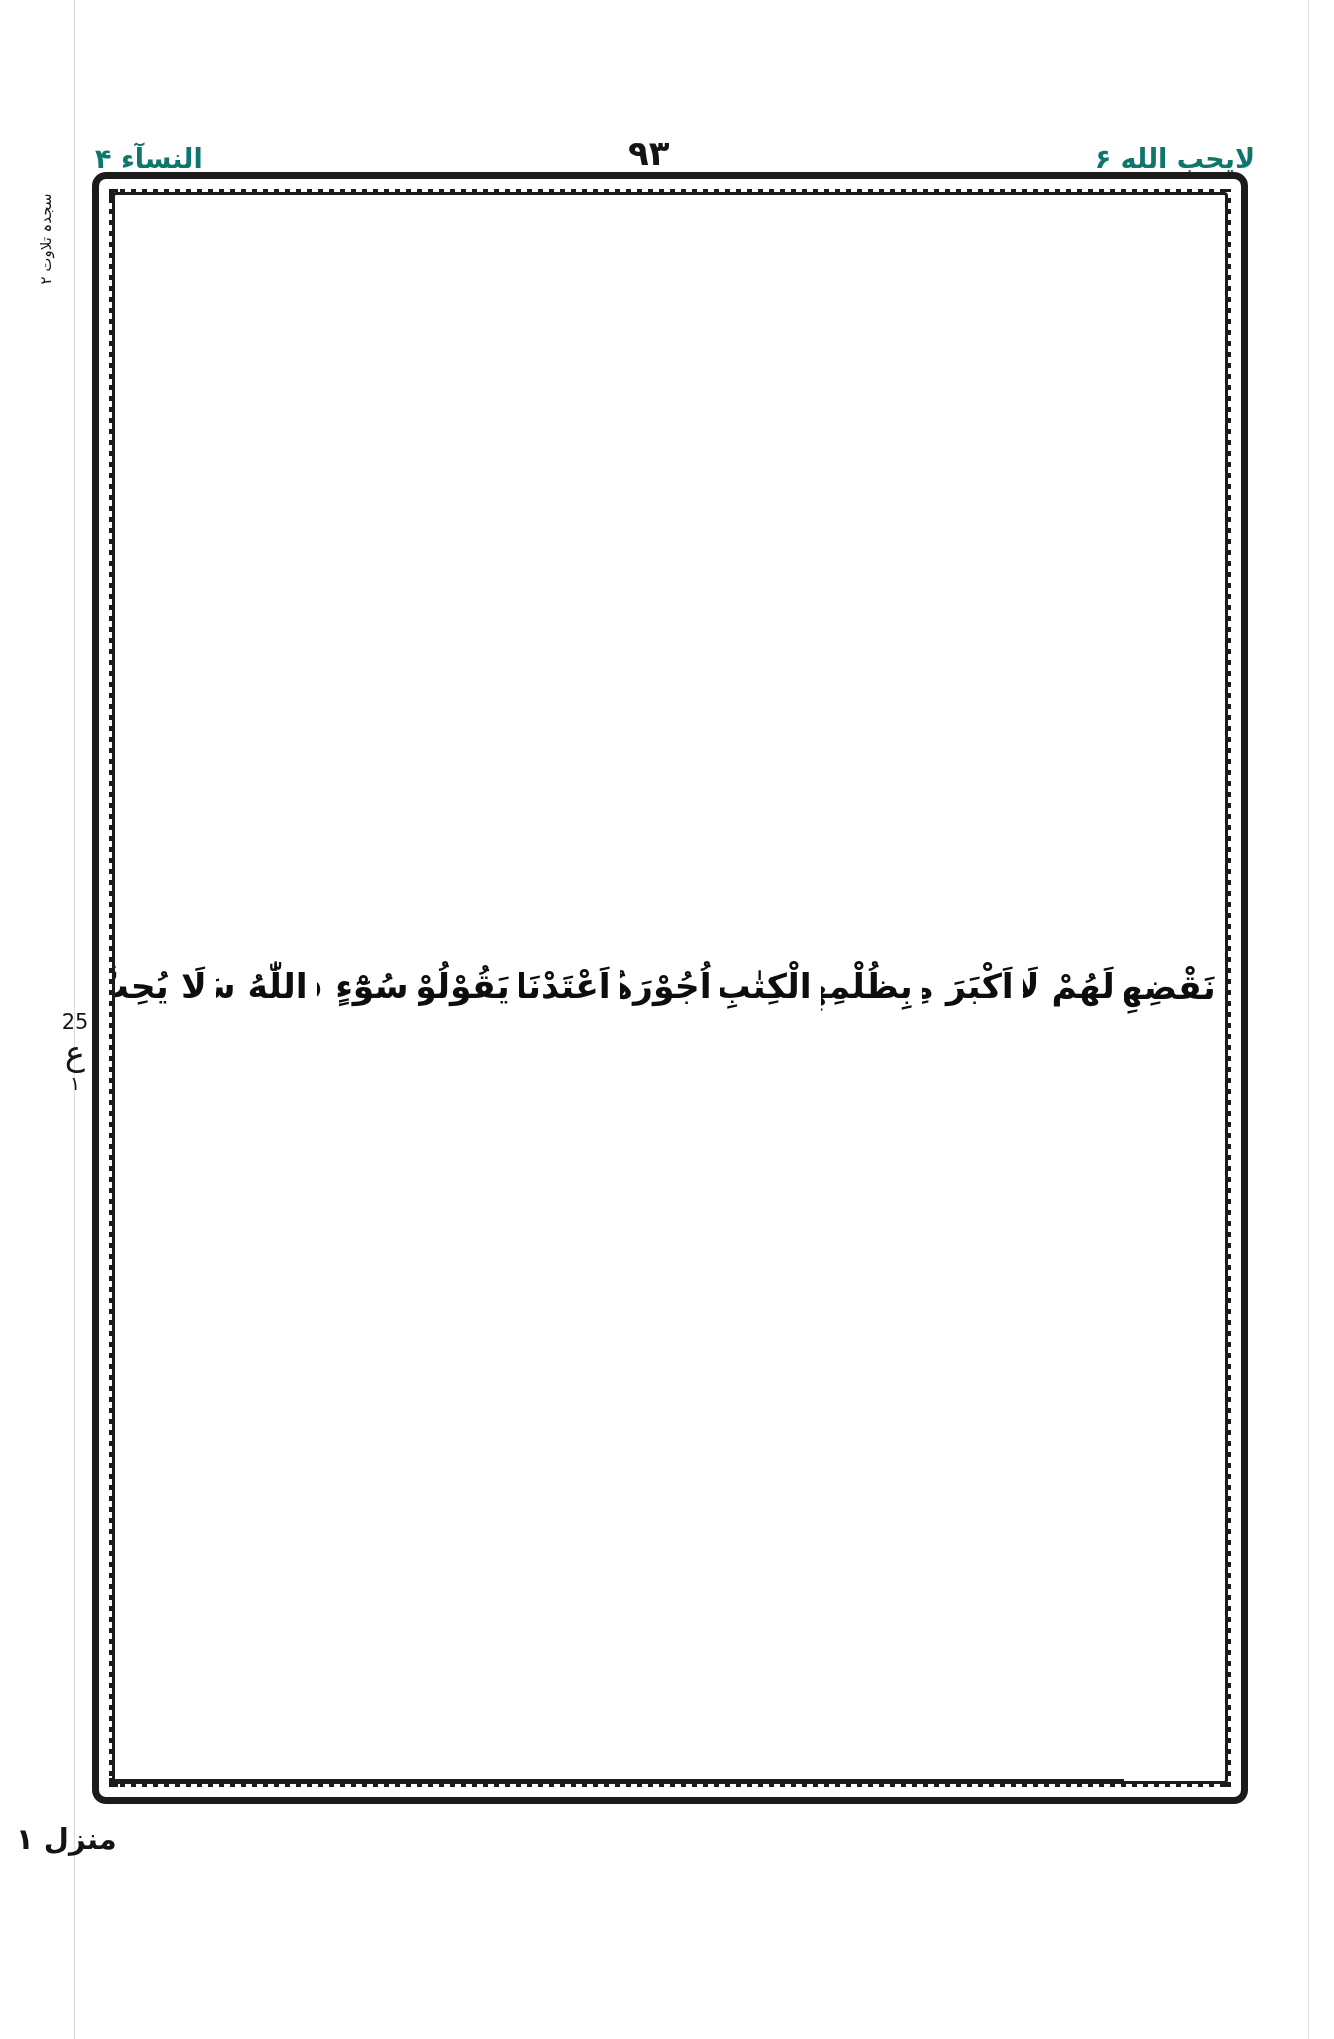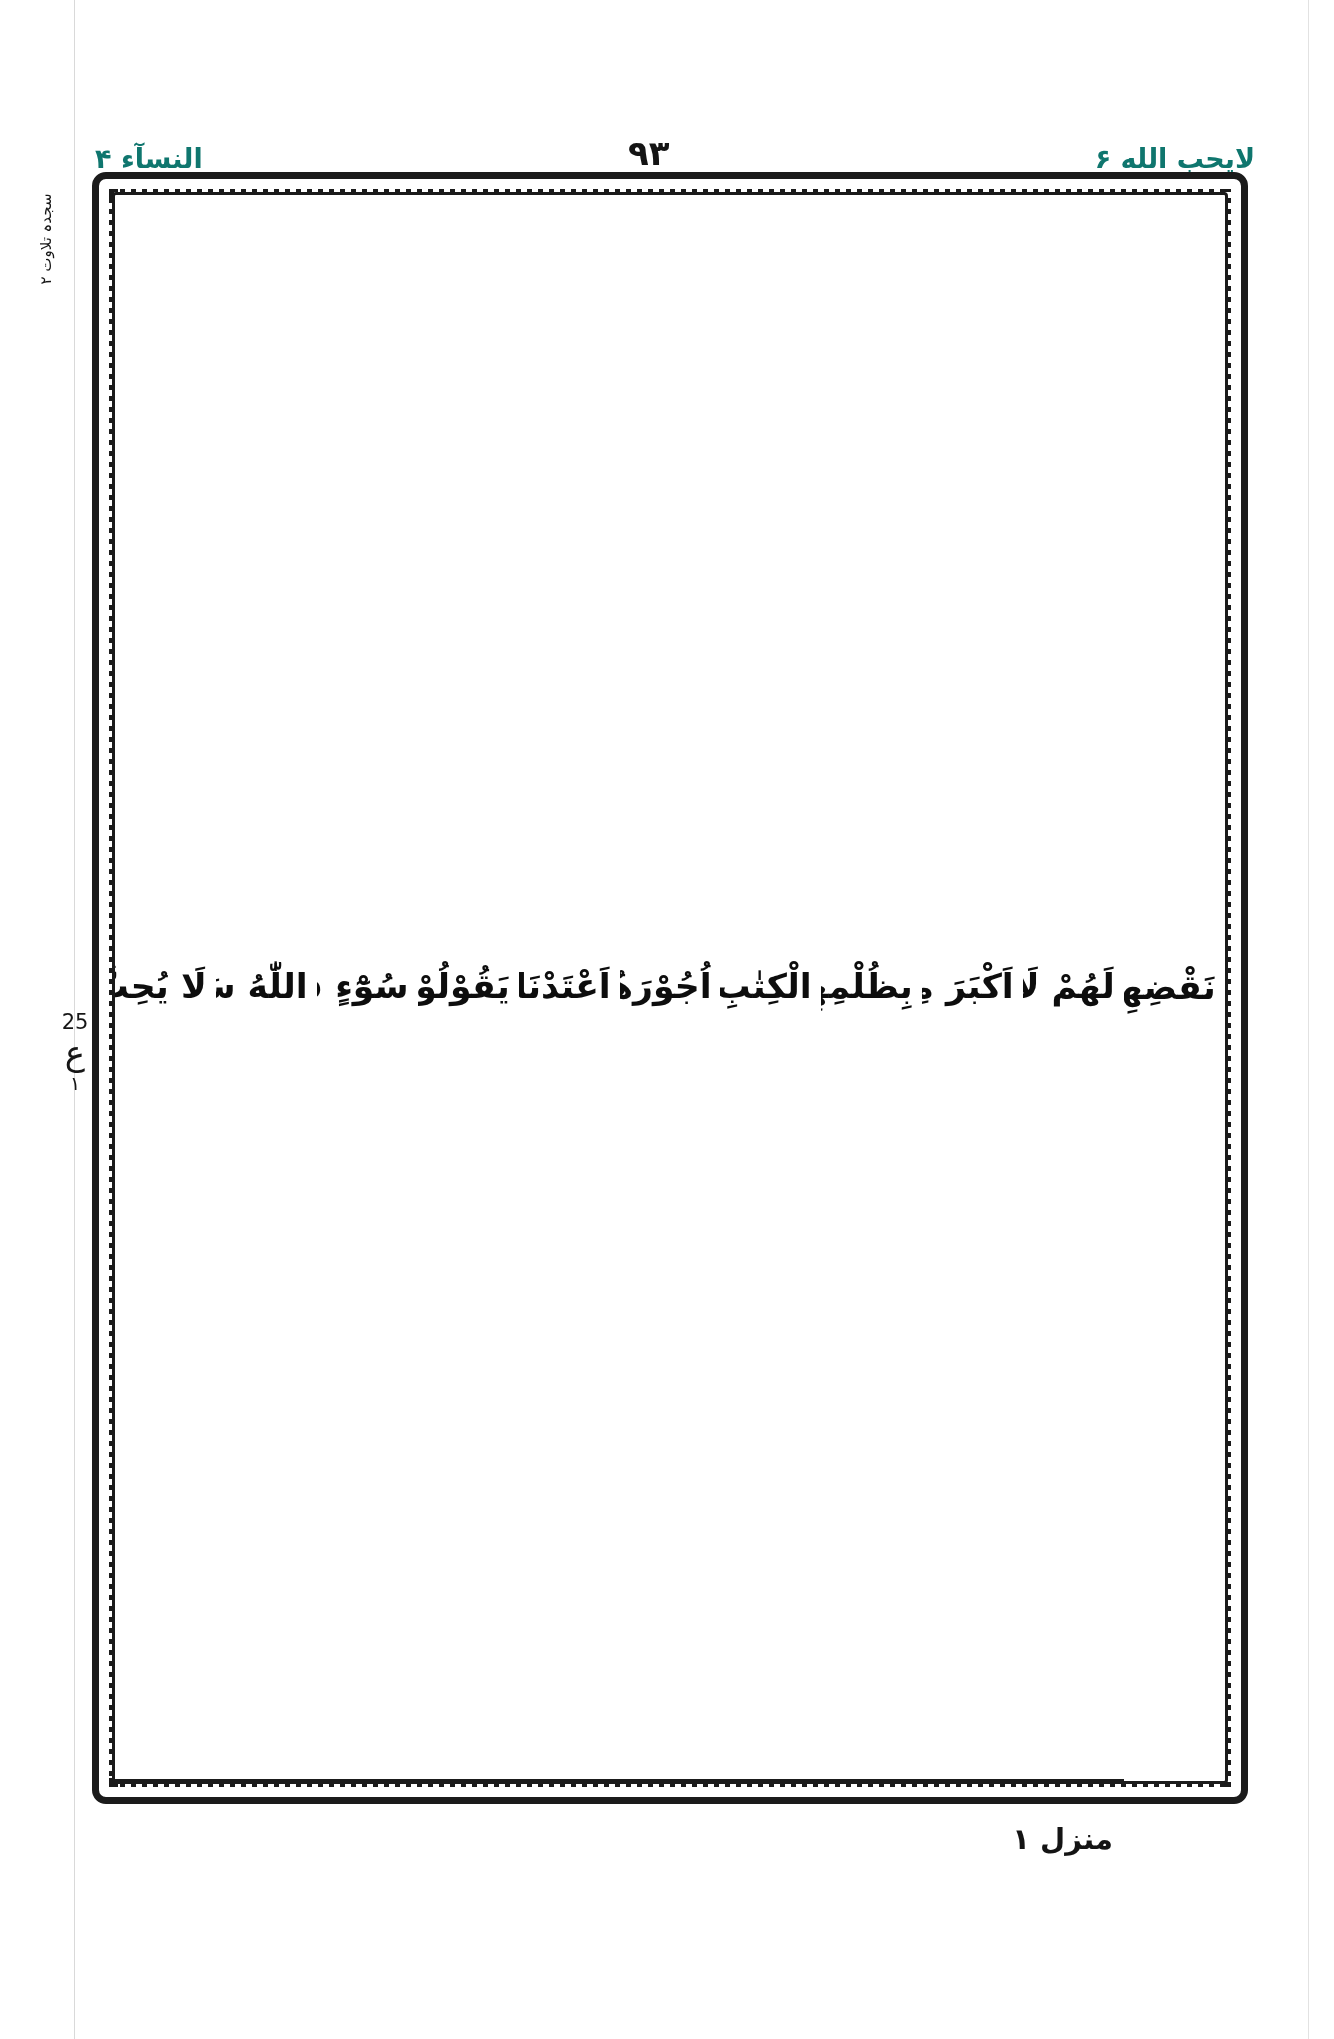--- a/index.html
+++ b/index.html
@@ -113,22 +113,22 @@
     font-size:25px;
     line-height:1.15;
     text-align:center;
   }
   .note-ruku .r1{display:block;font-size:21px;}
   .note-ruku .r2{display:block;font-size:34px;}
   .note-ruku .r3{display:block;font-size:19px;}
 
   
   .footer{
-    position:absolute;left:3px;top:1822px;width:1110px;
-    text-align:right;
+    position:absolute;left:16px;top:1822px;width:1110px;
+    text-align:left;
     direction:rtl;
   }
   .footer-text{
     font-family:"DejaVu Sans","Liberation Sans",sans-serif;
     font-size:29px;color:#141414;font-weight:600;
   }
 </style>
 </head>
 <body>
 

